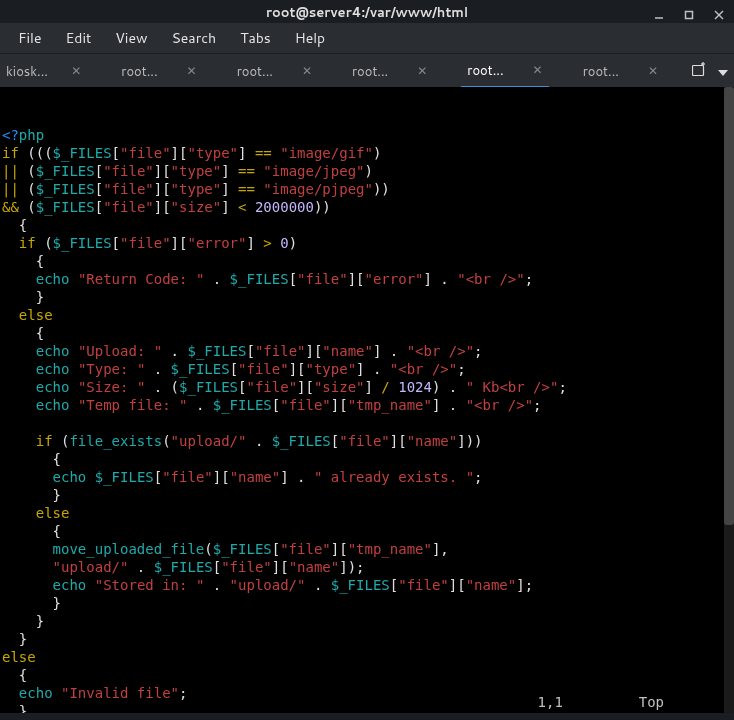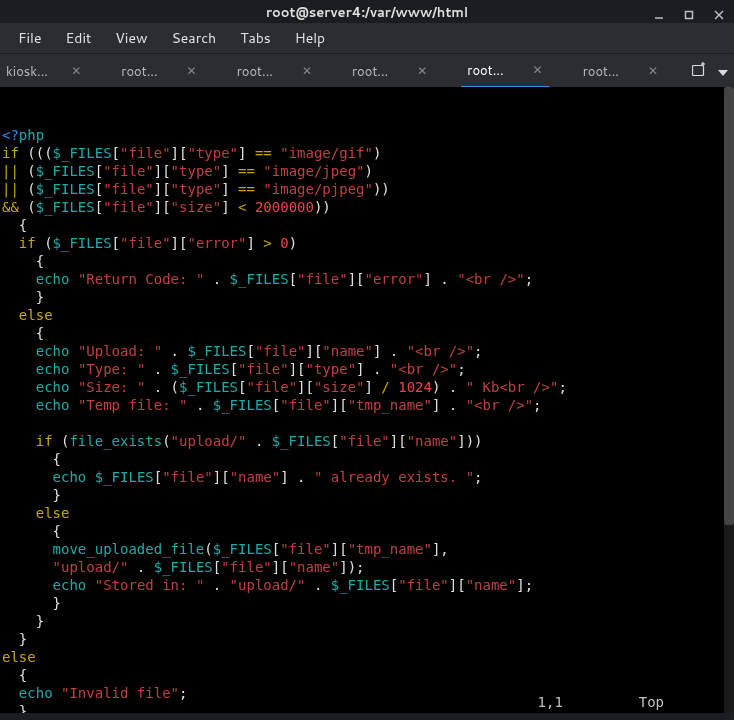--- a/index.html
+++ b/index.html
@@ -123,21 +123,21 @@
     height: 70%;
     background: #444;
     border-radius: 3px;
   }
   
   .p { color: #1e90ff; }   
   .y { color: #c8a800; }   
   .w { color: #e0e0e0; }
   .r { color: #c04040; }   
   .c { color: #1faaaa; }   
-  .g { color: #ef4444; }
+  .g { color: #c4b5fd; }
   .status-right { position: absolute; bottom: 2px; right: 70px; white-space: nowrap; text-align: center; }
   .watermark {
     position: absolute;
     bottom: 6px;
     right: 14px;
     color: #a9a9a9;
     font-family: "DejaVu Sans", sans-serif;
     font-size: 13px;
     opacity: 0.75;
   }

